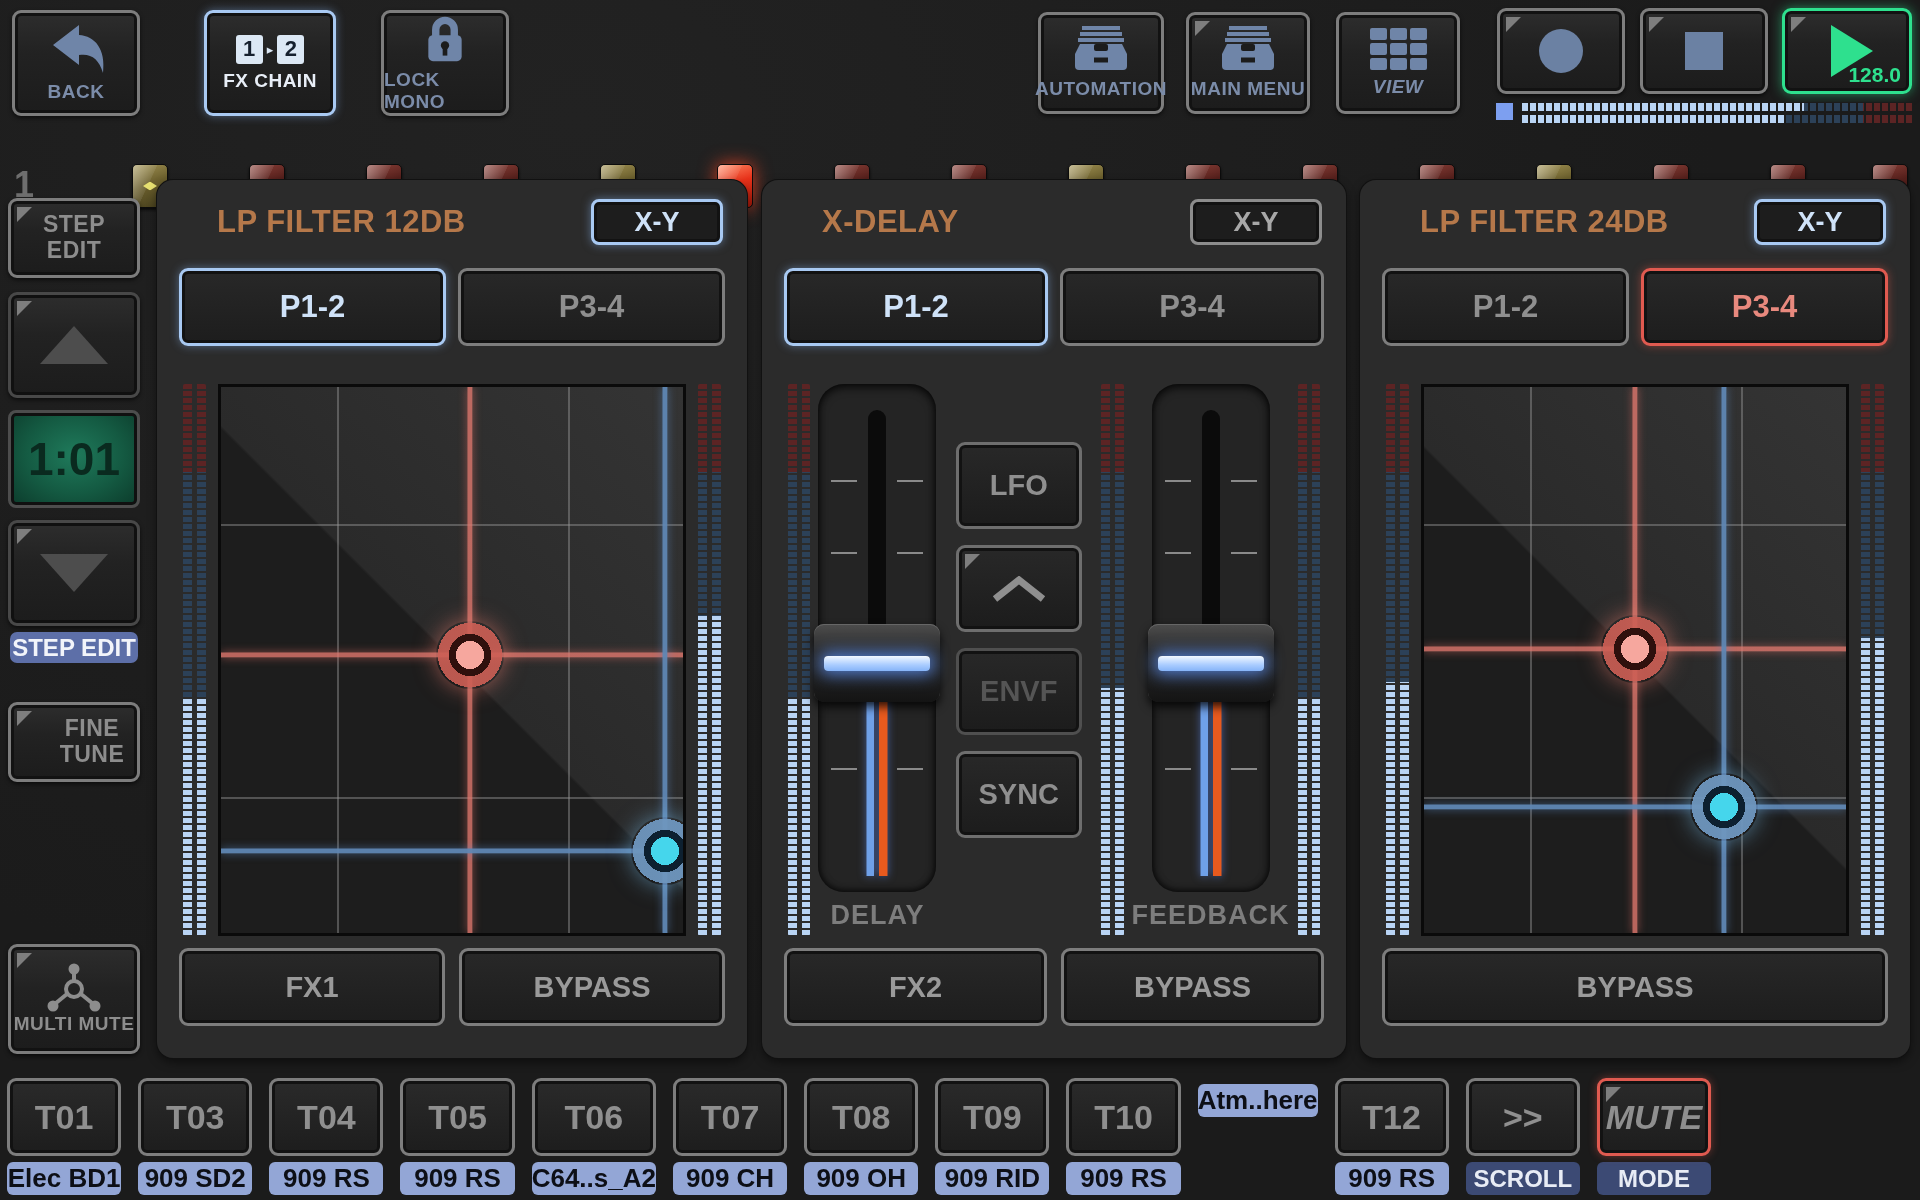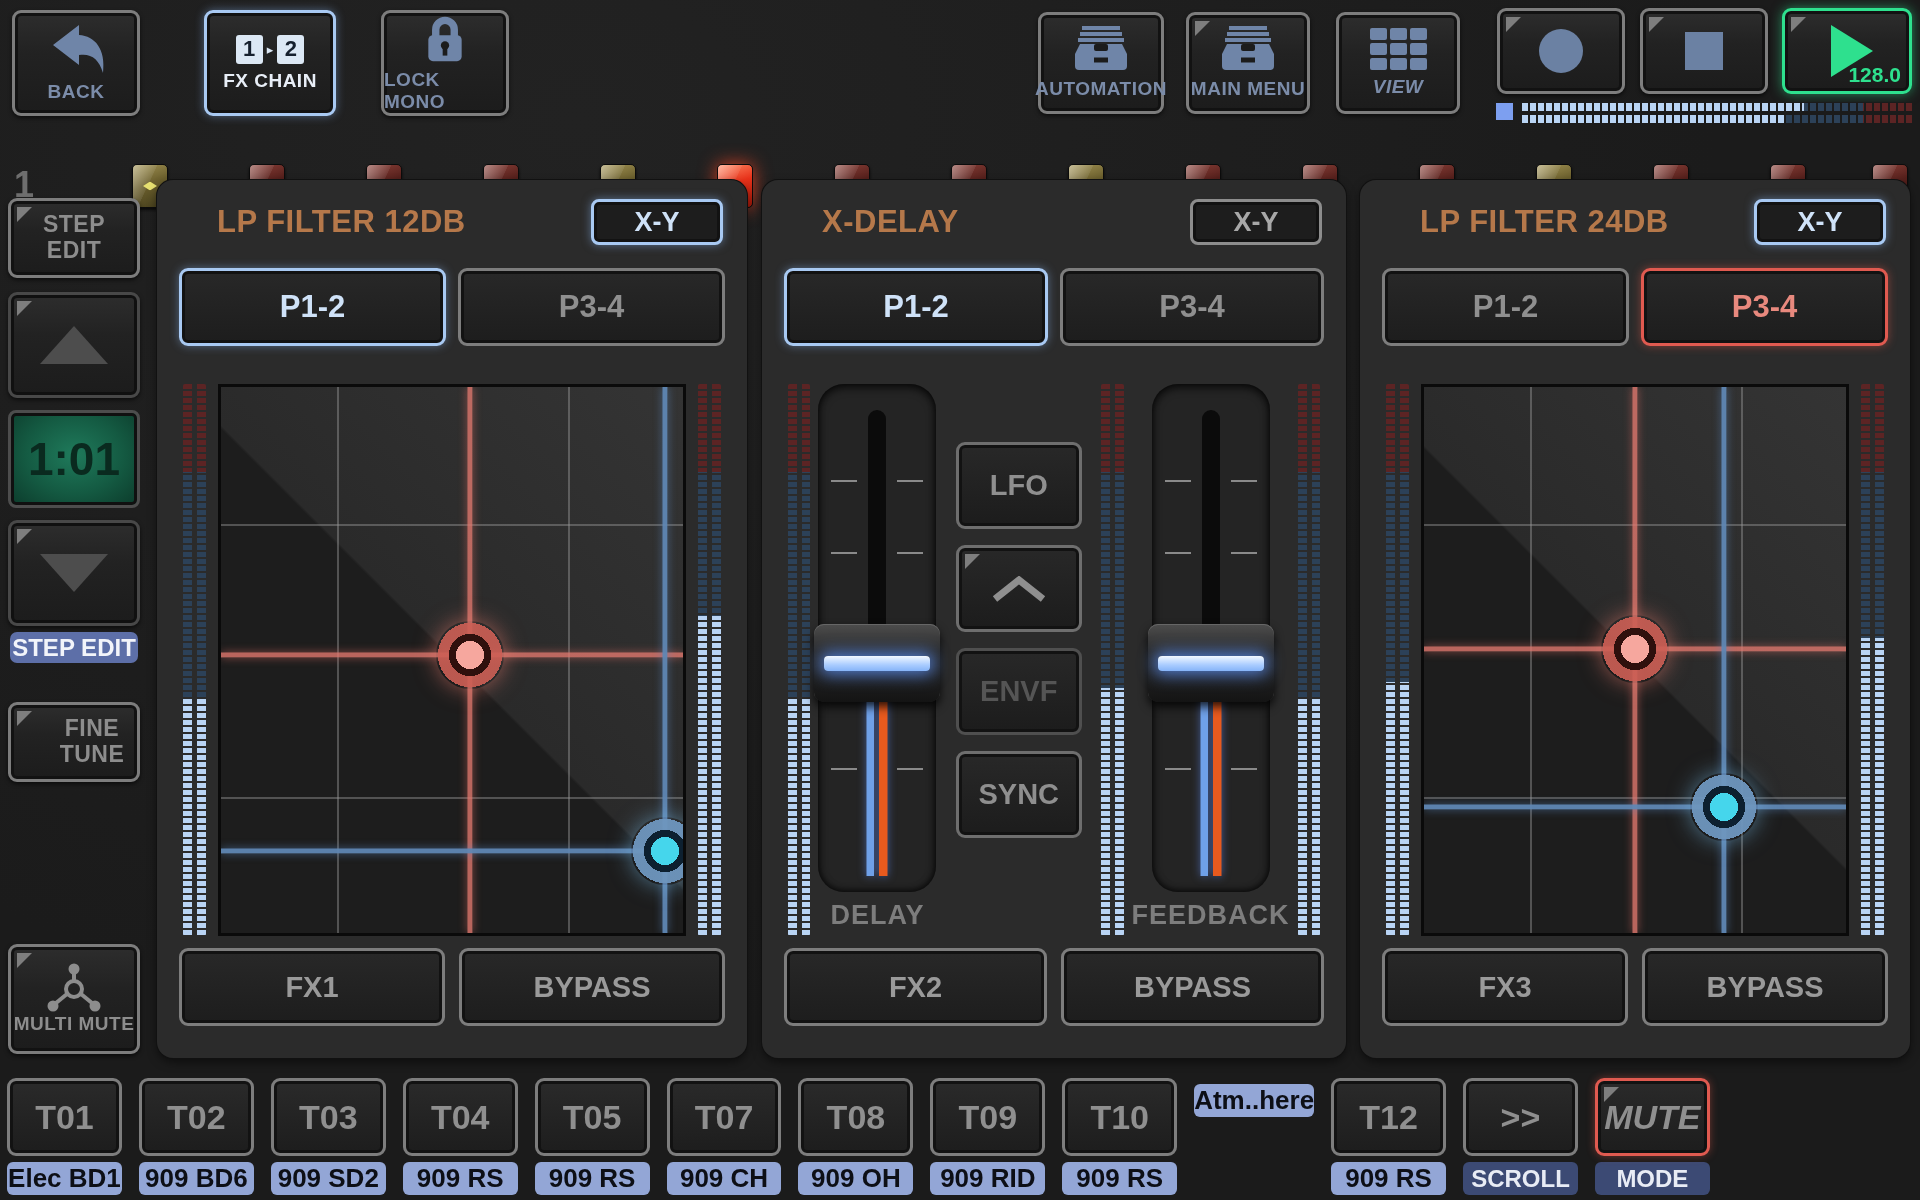--- a/index.html
+++ b/index.html
@@ -400,47 +400,46 @@
       <span class="xline r"></span>
         <span class="yline r"></span>
       <span class="xline b"></span>
         <span class="yline b"></span>
       <span class="cursor red"></span>
       <span class="cursor blue"></span>
     </div>
     <span class="meter" style="--lit: 46%;"></span>
   </div>
   <div class="fx-row">
-    <span class="fx-btn">FX3</span>
     <span class="fx-btn">BYPASS</span>
   </div>
 </div>
 
 <div class="tracks">
   <div class="tcell">
     <span class="t-btn">T01</span>
     <span class="t-pill">Elec BD1</span>
   </div>
   <div class="tcell">
-    <span class="t-btn">T02</span>
-    <span class="t-pill">909 BD6</span>
-  </div>
-  <div class="tcell">
     <span class="t-btn">T03</span>
     <span class="t-pill">909 SD2</span>
   </div>
   <div class="tcell">
     <span class="t-btn">T04</span>
     <span class="t-pill">909 RS</span>
   </div>
   <div class="tcell">
     <span class="t-btn">T05</span>
     <span class="t-pill">909 RS</span>
   </div>
   <div class="tcell">
+    <span class="t-btn">T06</span>
+    <span class="t-pill">C64..s_A2</span>
+  </div>
+  <div class="tcell">
     <span class="t-btn">T07</span>
     <span class="t-pill">909 CH</span>
   </div>
   <div class="tcell">
     <span class="t-btn">T08</span>
     <span class="t-pill">909 OH</span>
   </div>
   <div class="tcell">
     <span class="t-btn">T09</span>
     <span class="t-pill">909 RID</span>

